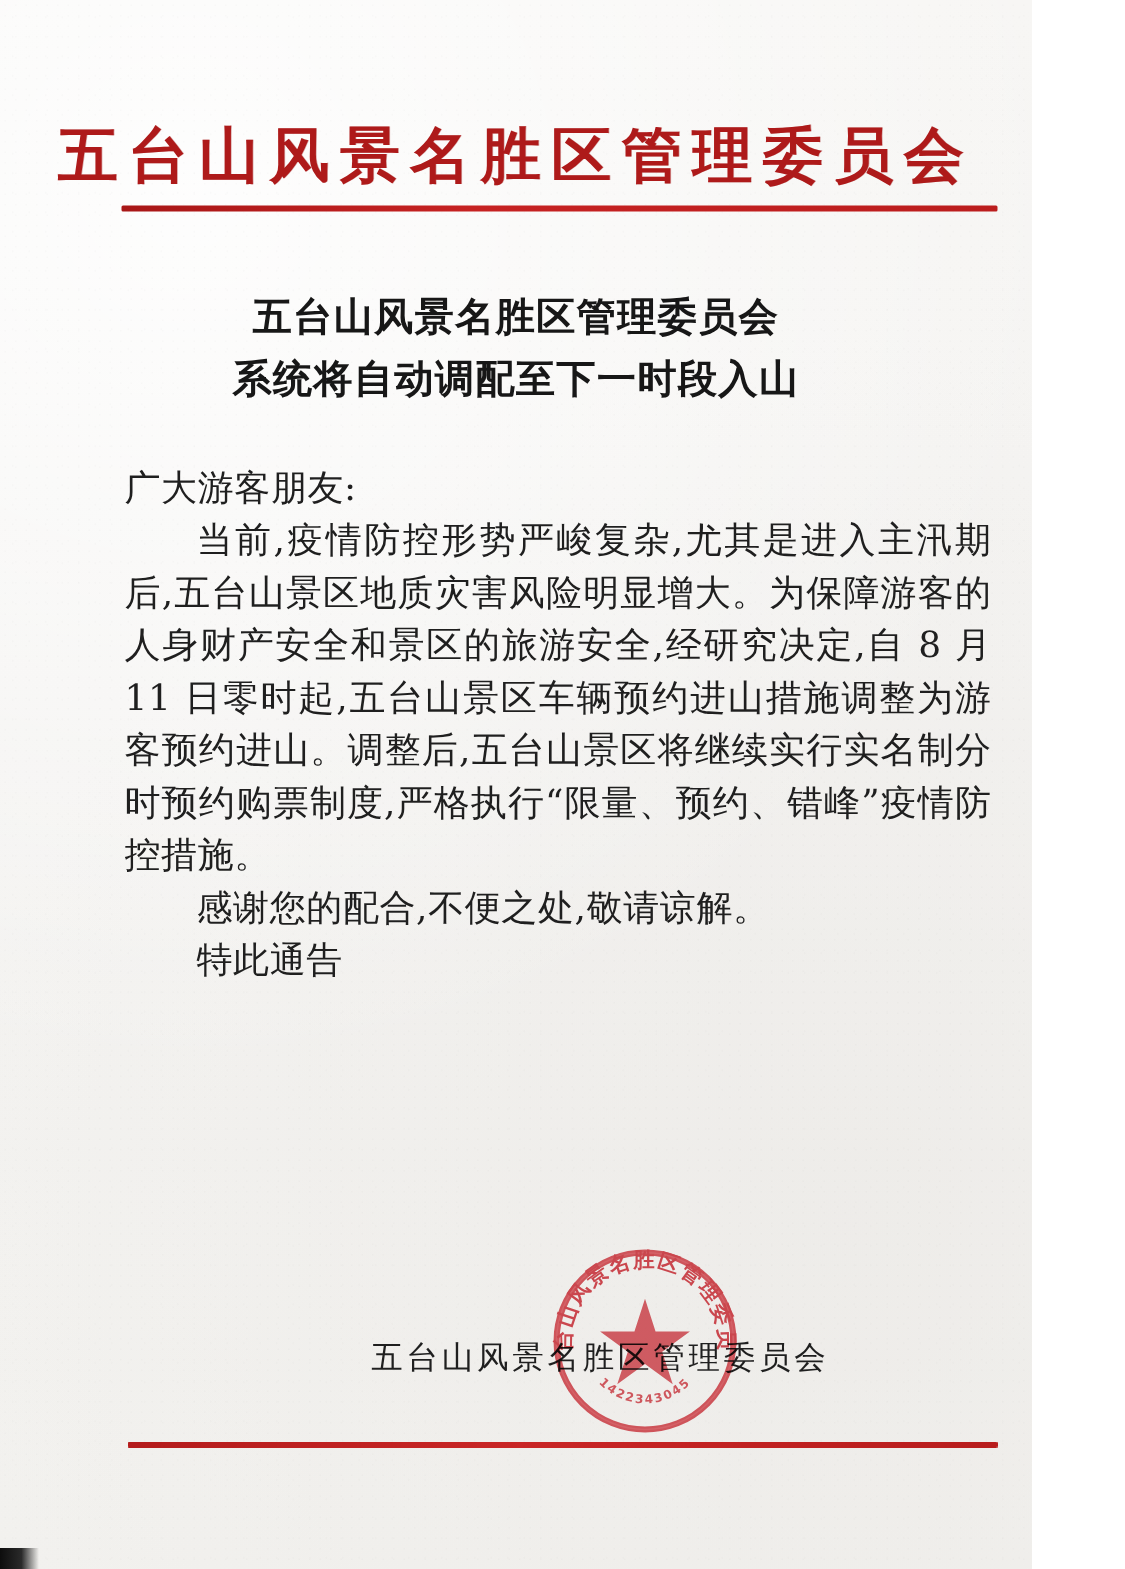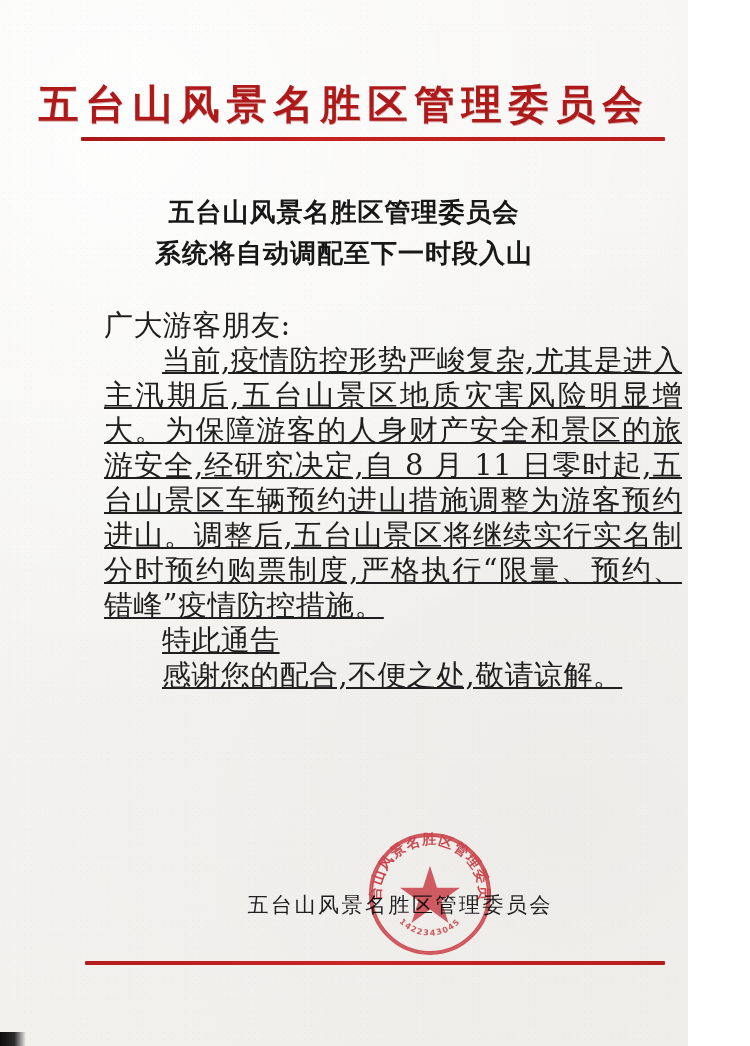--- a/index.html
+++ b/index.html
@@ -98,42 +98,41 @@
     font-weight: 700;
     line-height: 41px;
     letter-spacing: 1px;
     color: #171717;
   }
   .doc-title div { white-space: nowrap; }
 
   
   .body-block {
     position: absolute;
-    left: 104px;
+    left: 83px;
     top: 308px;
     width: 578px;
     font-family: "DejaVu Serif", "Liberation Serif", serif;
-    font-size: 29px;
+    font-size: 24px;
     line-height: 35px;
     color: #1f1f1f;
     letter-spacing: 0.4px;
   }
 
   .salutation {
     margin: 0 0 0 0;
     text-align: justify;
     text-align-last: left;
   }
 
   .para {
     margin: 0;
     text-indent: 2em;
     text-align: justify;
     text-align-last: left;
-    text-decoration: underline;
   }
 
   .para.last-short { text-align-last: left; }
 
   
   .signature {
     position: absolute;
     right: 135px;
     top: 888px;
     text-align: center;
@@ -185,22 +184,22 @@
     </div>
 
     <div class="doc-title">
       <div>五台山风景名胜区管理委员会</div>
       <div>系统将自动调配至下一时段入山</div>
     </div>
 
     <div class="body-block">
       <p class="salutation">广大游客朋友:</p>
       <p class="para">当前,疫情防控形势严峻复杂,尤其是进入主汛期后,五台山景区地质灾害风险明显增大。为保障游客的人身财产安全和景区的旅游安全,经研究决定,自 8 月 11 日零时起,五台山景区车辆预约进山措施调整为游客预约进山。调整后,五台山景区将继续实行实名制分时预约购票制度,严格执行“限量、预约、错峰”疫情防控措施。</p>
+      <p class="para last-short">感谢您的配合,不便之处,敬请谅解。</p>
       <p class="para last-short">特此通告</p>
-      <p class="para last-short">感谢您的配合,不便之处,敬请谅解。</p>
     </div>
 
     <div class="signature">
       <div class="sign-issuer">五台山风景名胜区管理委员会</div>
     </div>
 
     <div class="seal">
       <svg viewBox="0 0 200 200" xmlns="http://www.w3.org/2000/svg">
         <defs>
           <path id="rimArc" d="M 100,100 m -74,0 a 74,74 0 1,1 148,0" fill="none"></path>

